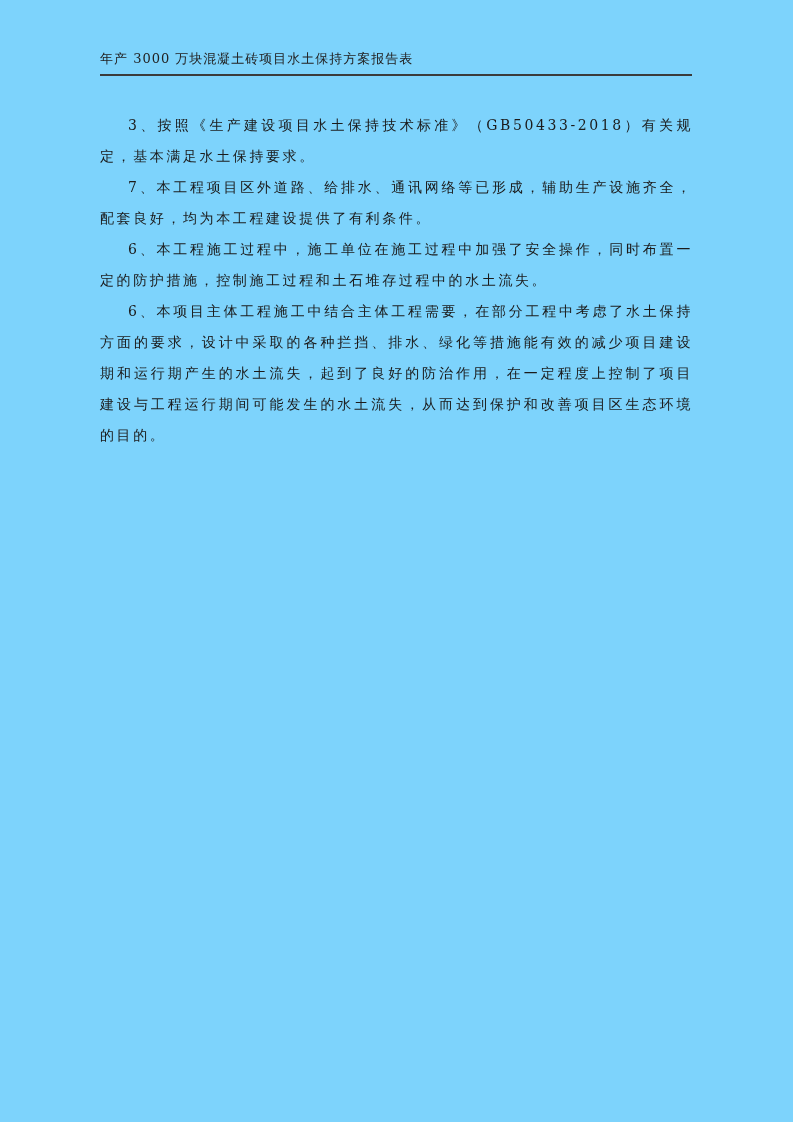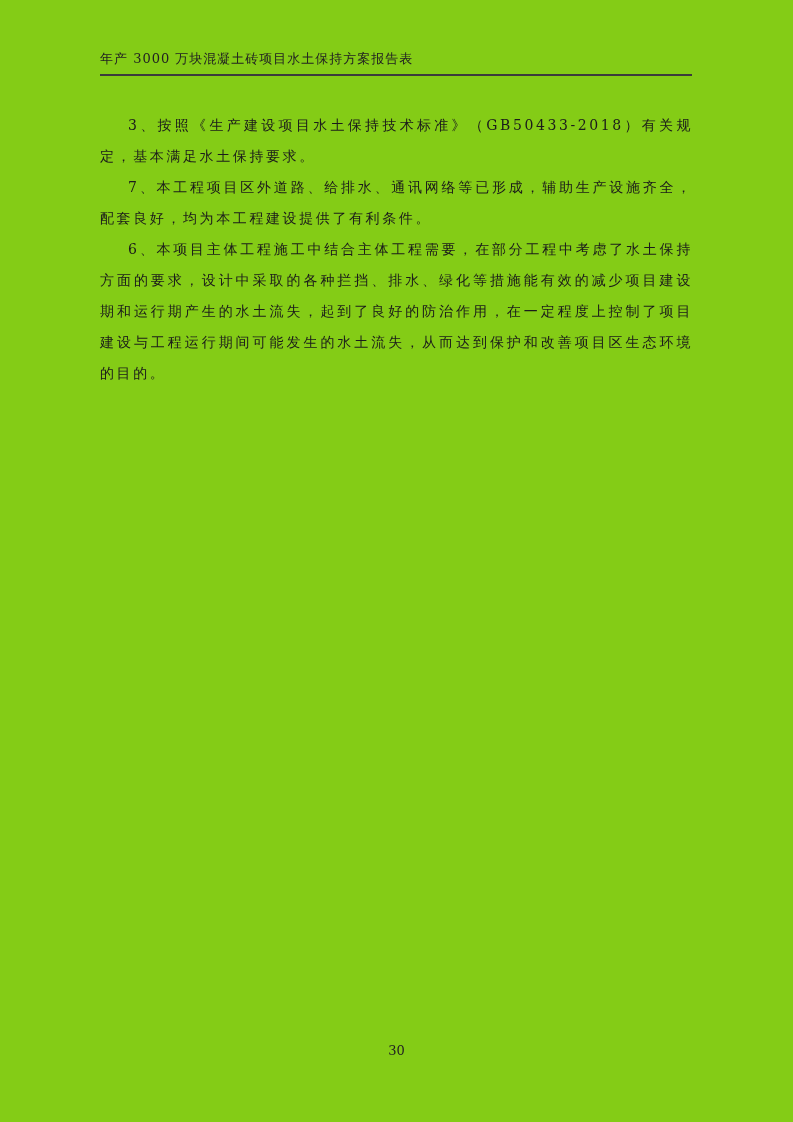--- a/index.html
+++ b/index.html
@@ -5,21 +5,21 @@
   html, body {
     margin: 0;
     padding: 0;
     background: #e9e9e9;
   }
   .page {
     position: relative;
     width: 793px;
     height: 1122px;
     margin: 0 auto;
-    background: #84cc16;
+    background: #7dd3fc;
     font-family: "DejaVu Serif", "Liberation Serif", serif;
     color: #1b1b1b;
     overflow: hidden;
   }
   .header {
     position: absolute;
     left: 100px;
     top: 50px;
     width: 592px;
   }
@@ -69,20 +69,18 @@
 <div class="page">
 
   <div class="header">
     <div class="header-title">年产 3000 万块混凝土砖项目水土保持方案报告表</div>
     <div class="header-rule"></div>
   </div>
 
   <div class="content">
     <p>3、按照《生产建设项目水土保持技术标准》（GB50433-2018）有关规定，基本满足水土保持要求。</p>
     <p>7、本工程项目区外道路、给排水、通讯网络等已形成，辅助生产设施齐全，配套良好，均为本工程建设提供了有利条件。</p>
+    <p>6、本工程施工过程中，施工单位在施工过程中加强了安全操作，同时布置一定的防护措施，控制施工过程和土石堆存过程中的水土流失。</p>
     <p>6、本项目主体工程施工中结合主体工程需要，在部分工程中考虑了水土保持方面的要求，设计中采取的各种拦挡、排水、绿化等措施能有效的减少项目建设期和运行期产生的水土流失，起到了良好的防治作用，在一定程度上控制了项目建设与工程运行期间可能发生的水土流失，从而达到保护和改善项目区生态环境的目的。</p>
   </div>
 
-  <div class="footer">
-    <span class="page-number">30</span>
-  </div>
 
 </div>
 
 </body></html>

